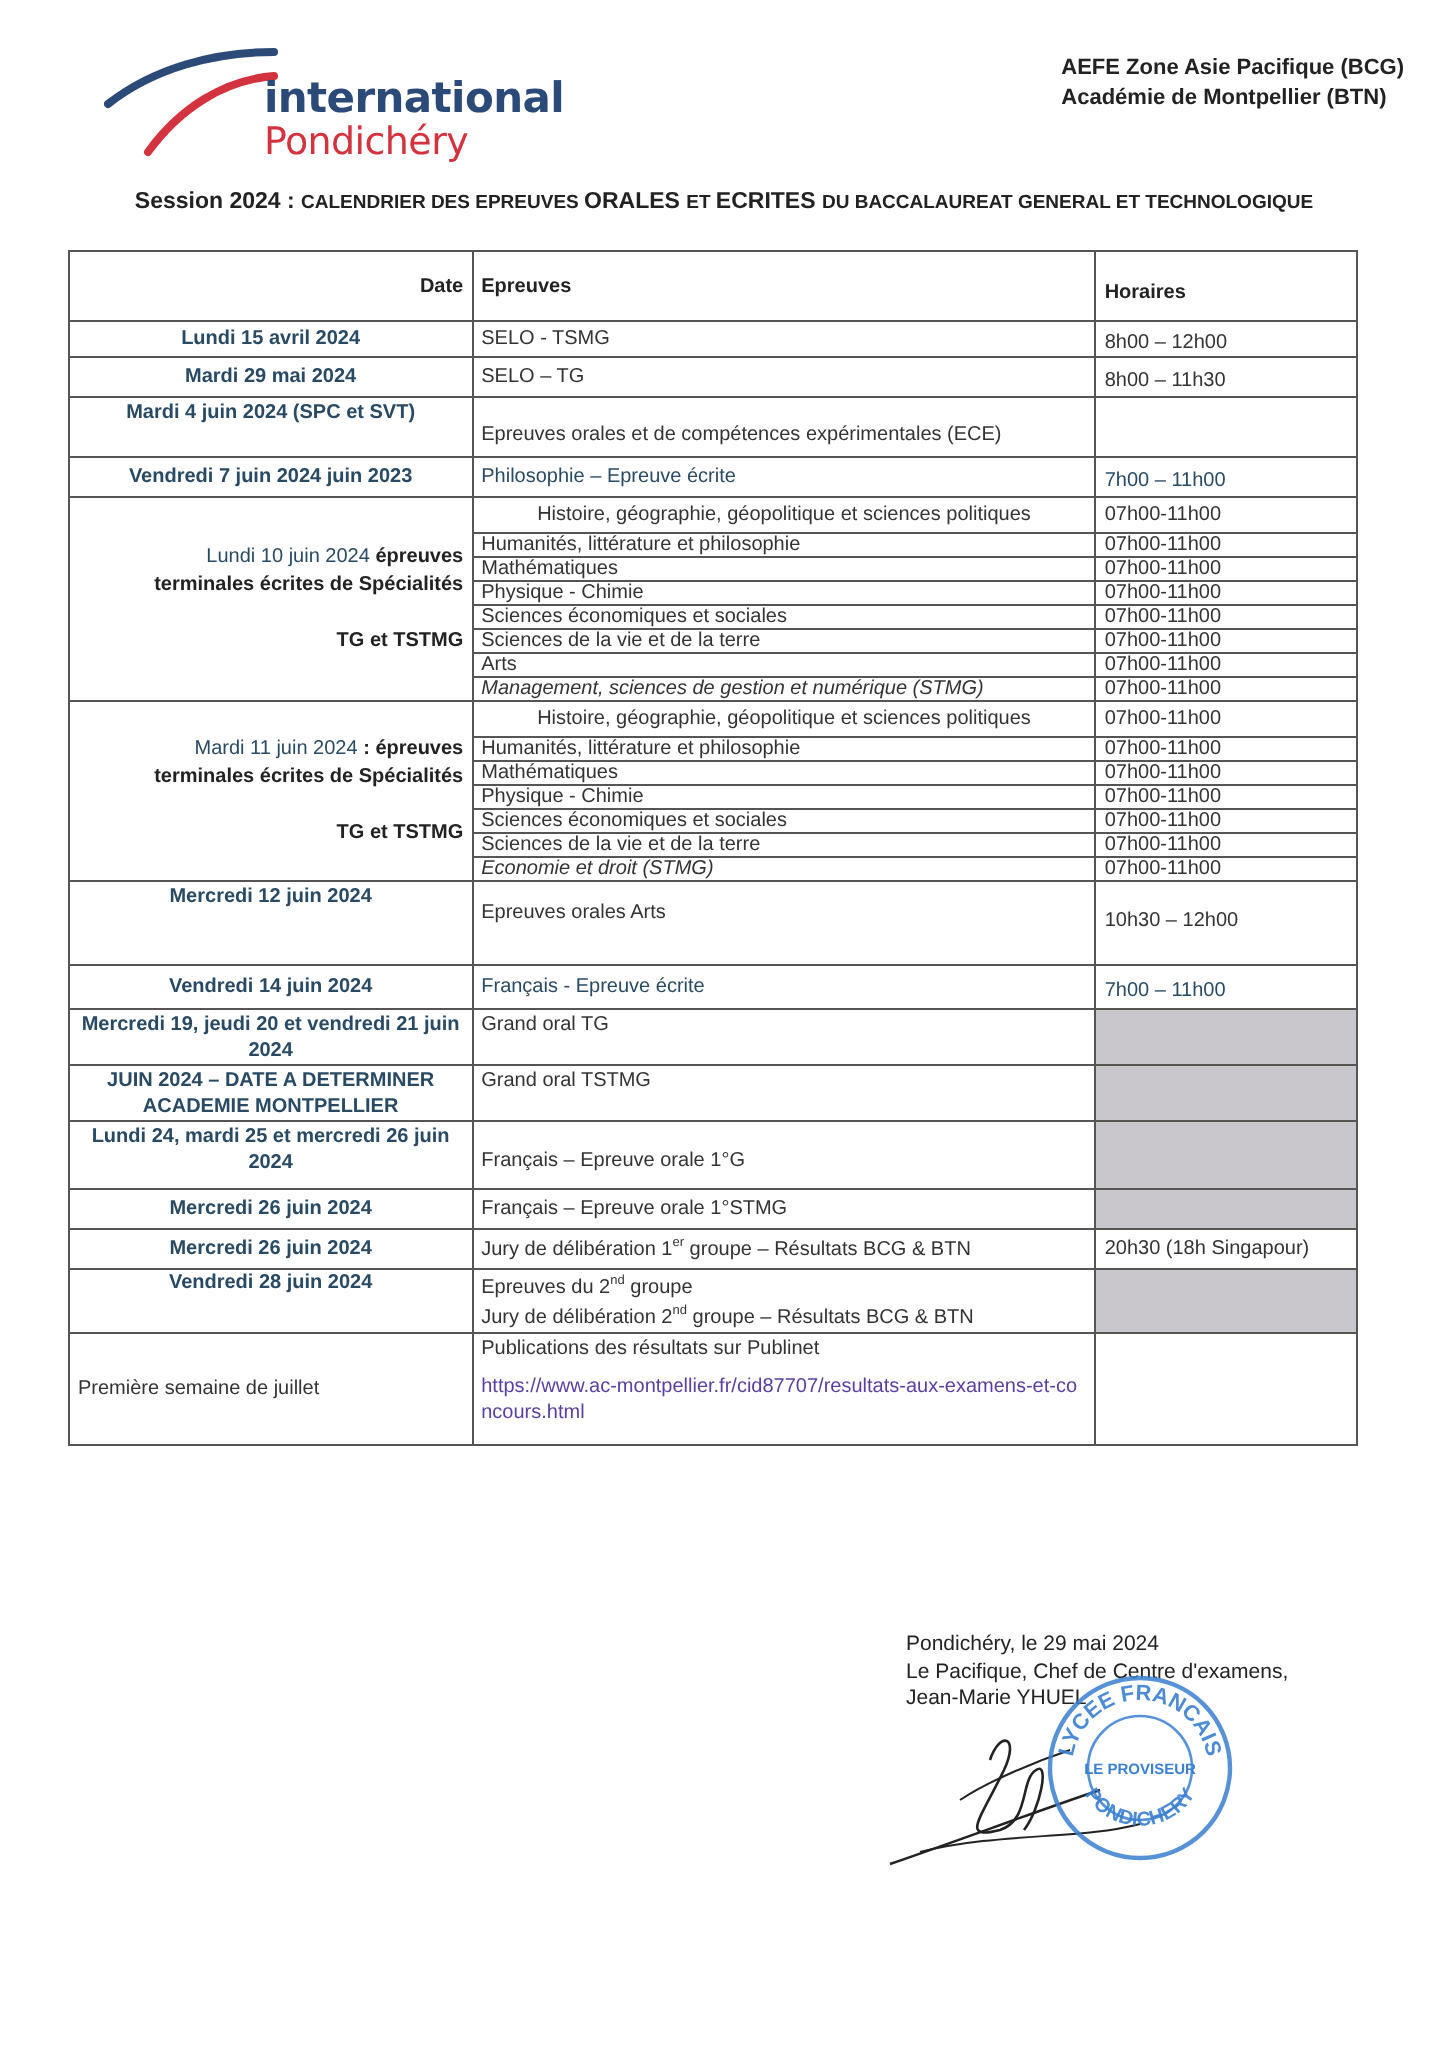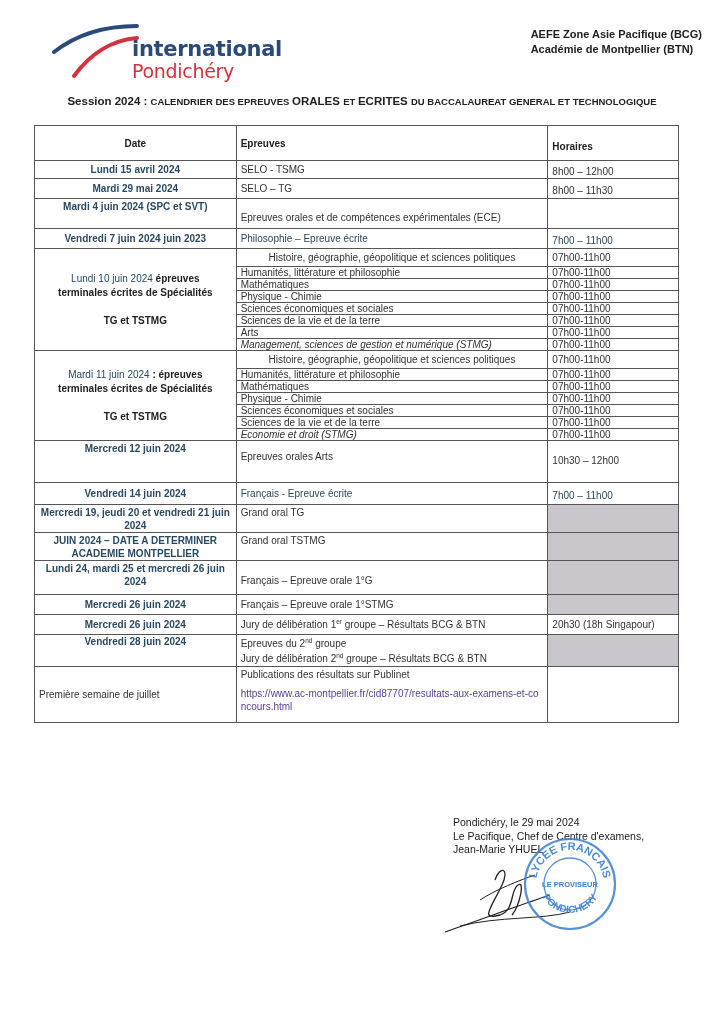--- a/index.html
+++ b/index.html
@@ -13,28 +13,28 @@
   .aefe { position:absolute; right:22px; top:27px; font-size:11px; font-weight:bold; line-height:15px; color:#222; }
   .session-title { position:absolute; left:0; width:724px; top:95px; text-align:center; font-size:9.5px; font-weight:bold; color:#222; }
   .session-title .big { font-size:11.5px; }
 
   table.cal { position:absolute; left:34px; top:125px; width:645px; border-collapse:collapse; font-size:10px; color:#333; }
   table.cal td { border:1px solid #555; padding:0 4px; vertical-align:middle; }
   .c-date { width:187px; text-align:center; font-weight:bold; color:#2a4a63; }
   .c-ep { width:294px; }
   .c-hr { width:118px; }
   .hdr td { height:28px; font-weight:bold; color:#222; }
-  .hdr td.c-date { text-align:center; color:#222; }
+  .hdr td.c-date { text-align:right; color:#222; }
   .bold { font-weight:normal; }
   .sub td.c-ep, .sub td.c-hr { border-bottom:1px dashed #666; border-top:1px dashed #666; height:17px; text-align:center; }
   .italic { font-style:italic; }
   .grey { background:#c9c7cc; }
   .blue { color:#2a4a63; }
   .link { color:#5a3fa0; }
-  .date-multi { line-height:14px; }
+  .date-multi { line-height:14px;text-align:right; }
   .date-multi .navy { color:#2a4a63; }
   .date-multi .blk { color:#222; }
   sup { font-size:6.5px; }
 
   .sign { position:absolute; left:453px; top:816px; font-size:10.5px; line-height:13.5px; color:#222; }
   .stamp { position:absolute; left:522px; top:836px; }
   .signature { position:absolute; left:440px; top:860px; }
 </style>
 </head>
 <body>

